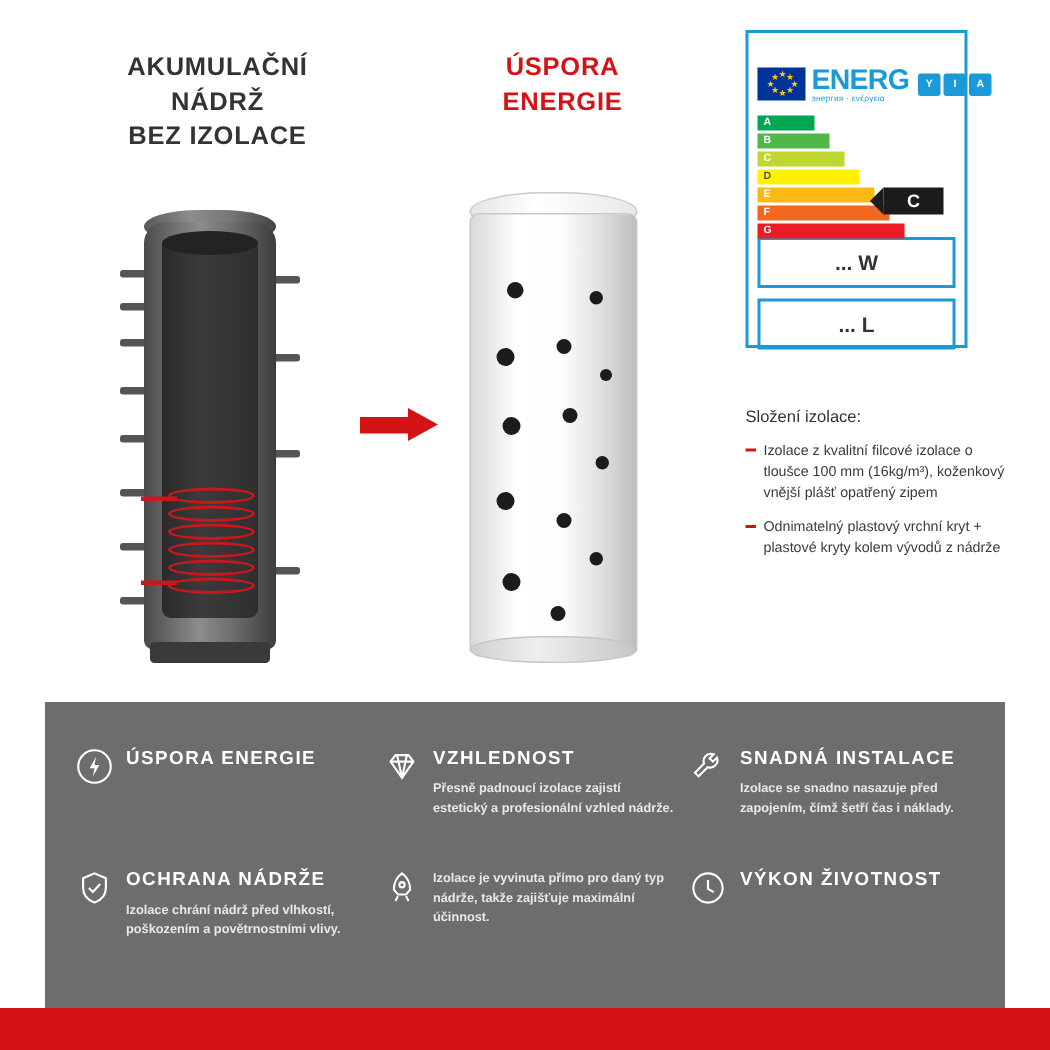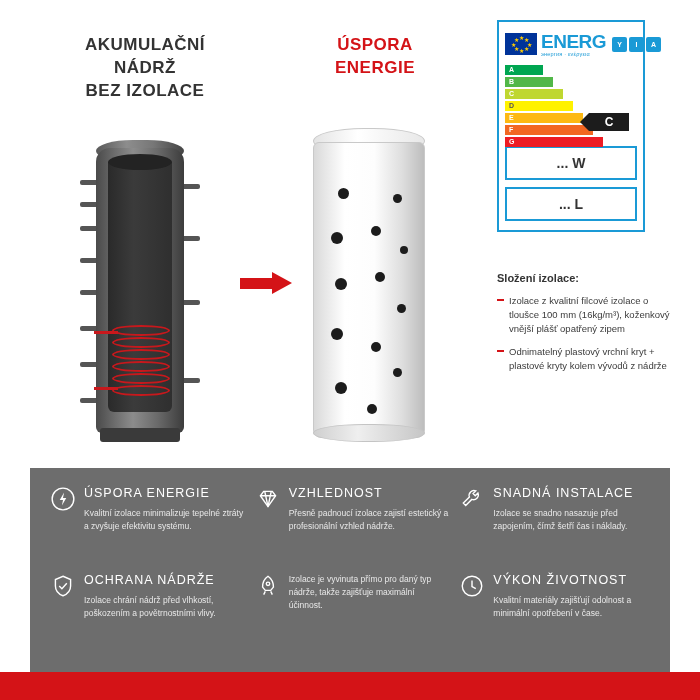--- a/index.html
+++ b/index.html
@@ -215,21 +215,21 @@
   
   .energy-label {
     position: absolute;
     left: 497px;
     top: 20px;
     width: 148px;
     height: 212px;
     background: #ffffff;
     border: 2px solid #1a9ad6;
     box-sizing: border-box;
-    padding: 5px 6px;
+    padding: 17px 6px;
   }
   .el-head {
     display: flex;
     align-items: center;
     gap: 4px;
     height: 34px;
   }
   .el-flag {
     width: 32px;
     height: 22px;
@@ -338,21 +338,21 @@
   
   .compo {
     position: absolute;
     left: 497px;
     top: 272px;
     width: 180px;
   }
   .compo h3 {
     margin: 0 0 10px 0;
     font-size: 11px;
-    font-weight: bold;
+    font-weight: normal;
     color: #333333;
   }
   .compo .item {
     position: relative;
     padding-left: 12px;
     margin-bottom: 10px;
     font-size: 9.5px;
     line-height: 1.45;
     color: #3b3b3b;
   }
@@ -372,23 +372,24 @@
     top: 468px;
     width: 640px;
     height: 204px;
     background: #6d6d6d;
   }
   .features-grid {
     display: grid;
     grid-template-columns: repeat(3, 1fr);
     grid-template-rows: repeat(2, 1fr);
     height: 100%;
-    padding: 18px 16px 12px 16px;
+    padding: 30px 16px 12px 16px;
     box-sizing: border-box;
     column-gap: 6px;
+    font-weight: bold;
   }
   .feature {
     padding-left: 38px;
     position: relative;
     color: #ffffff;
   }
   .feature .ficon {
     position: absolute;
     left: 4px;
     top: 0px;
@@ -548,21 +549,20 @@
   <div class="features-grid">
 
     <div class="feature">
       <span class="ficon">
         <svg viewBox="0 0 24 24" width="26" height="26" fill="none" stroke="#ffffff" stroke-width="1.3">
           <circle cx="12" cy="12" r="10"></circle>
           <path d="M13 6l-4 7h3l-1 5 4-7h-3z" fill="#ffffff" stroke="none"></path>
         </svg>
       </span>
       <div class="ftitle">ÚSPORA ENERGIE</div>
-      <div class="fdesc">Kvalitní izolace minimalizuje tepelné ztráty a zvyšuje efektivitu systému.</div>
     </div>
 
     <div class="feature">
       <span class="ficon">
         <svg viewBox="0 0 24 24" width="26" height="26" fill="none" stroke="#ffffff" stroke-width="1.3">
           <path d="M5 9l7 10 7-10-3-4H8z"></path>
           <path d="M5 9h14M9 5l3 14M15 5l-3 14"></path>
         </svg>
       </span>
       <div class="ftitle">VZHLEDNOST</div>
@@ -602,19 +602,18 @@
     </div>
 
     <div class="feature">
       <span class="ficon">
         <svg viewBox="0 0 24 24" width="26" height="26" fill="none" stroke="#ffffff" stroke-width="1.3">
           <circle cx="12" cy="12" r="9"></circle>
           <path d="M12 7v5.5l3.5 2"></path>
         </svg>
       </span>
       <div class="ftitle">VÝKON ŽIVOTNOST</div>
-      <div class="fdesc">Kvalitní materiály zajišťují odolnost a minimální opotřebení v čase.</div>
     </div>
 
   </div>
 </div>
 
 <div class="bottom-bar"></div>
 
 </body></html>

